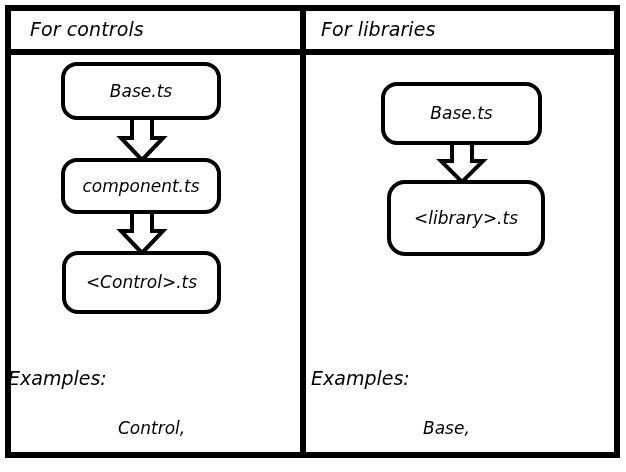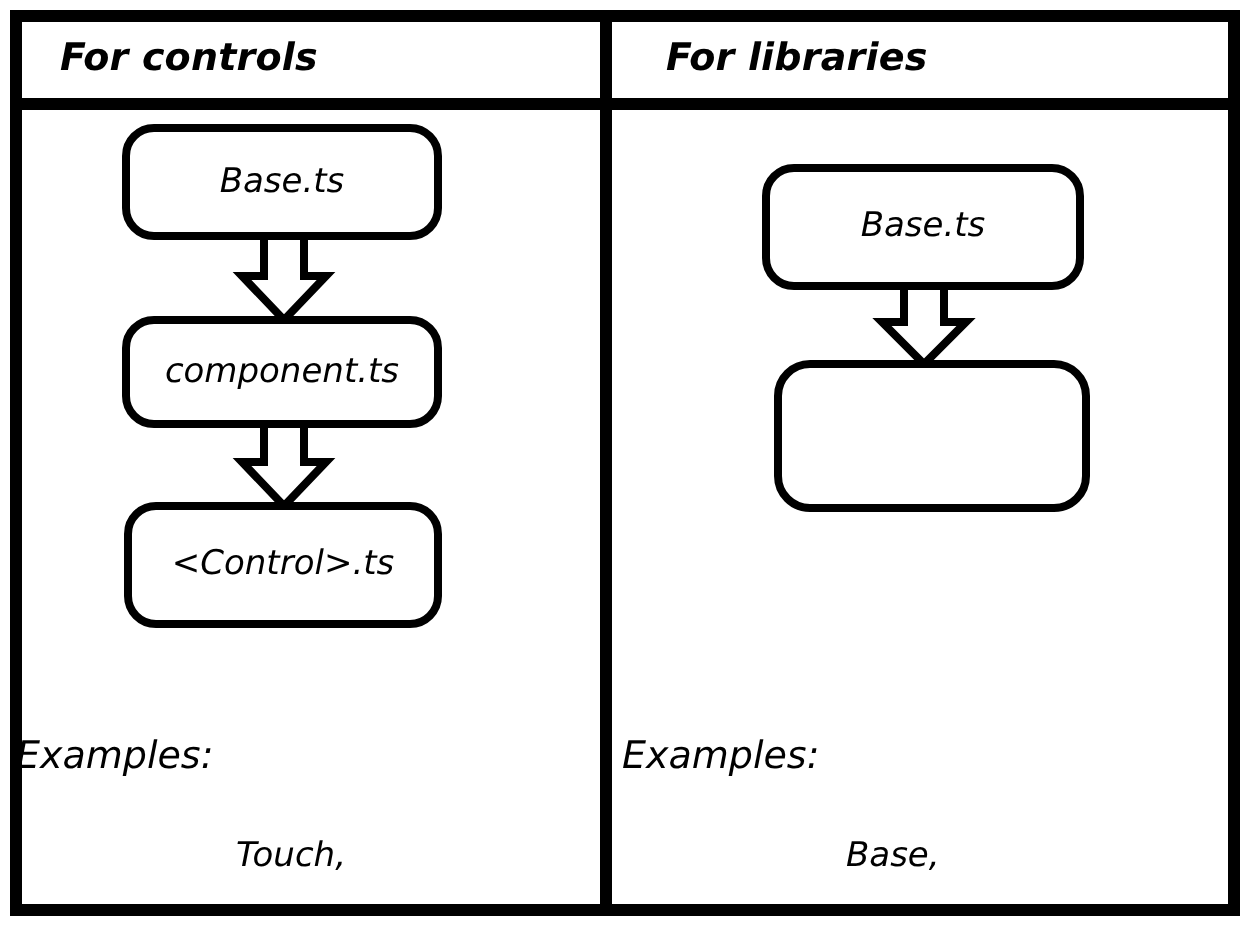--- a/index.html
+++ b/index.html
@@ -39,24 +39,23 @@
     font-style: italic;
     font-weight: 400;
     color: #000000;
     white-space: pre;
     line-height: 1.0;
   }
 
   .col-header {
     font-size: 19px;
     letter-spacing: 0.1px;
-    font-weight: bold;
   }
   #header-left  { left: 30px;  top: 20px; }
-  #header-right { left: 333px; top: 20px; }
+  #header-right { left: 321px; top: 20px; }
 
   .node-label {
     font-size: 17px;
     text-align: center;
     width: 100%;
     left: 0;
   }
 
   .node {
     position: absolute;
@@ -124,24 +123,27 @@
   </div>
 
   <div class="node" style="left:63px; top:160px; width:156px; height:52px;">
     <span class="txt node-label" style="position:static;">component.ts</span>
   </div>
 
   <div class="node" style="left:383px; top:84px; width:157px; height:59px;">
     <span class="txt node-label" style="position:static;">Base.ts</span>
   </div>
 
+  <div class="node" style="left:389px; top:182px; width:154px; height:72px;">
+    <span class="txt node-label" style="position:static;">&lt;library&gt;.ts</span>
+  </div>
 
   <div class="txt examples-label" id="examples-label-left">Examples:</div>
   <div class="txt examples-list" id="examples-list-left">
-    <div>Touch,</div>
+    <div>Control,</div>
     
     
     
   </div>
 
   <div class="txt examples-label" id="examples-label-right">Examples:</div>
   <div class="txt examples-list" id="examples-list-right">
     <div>Base,</div>
     
     

